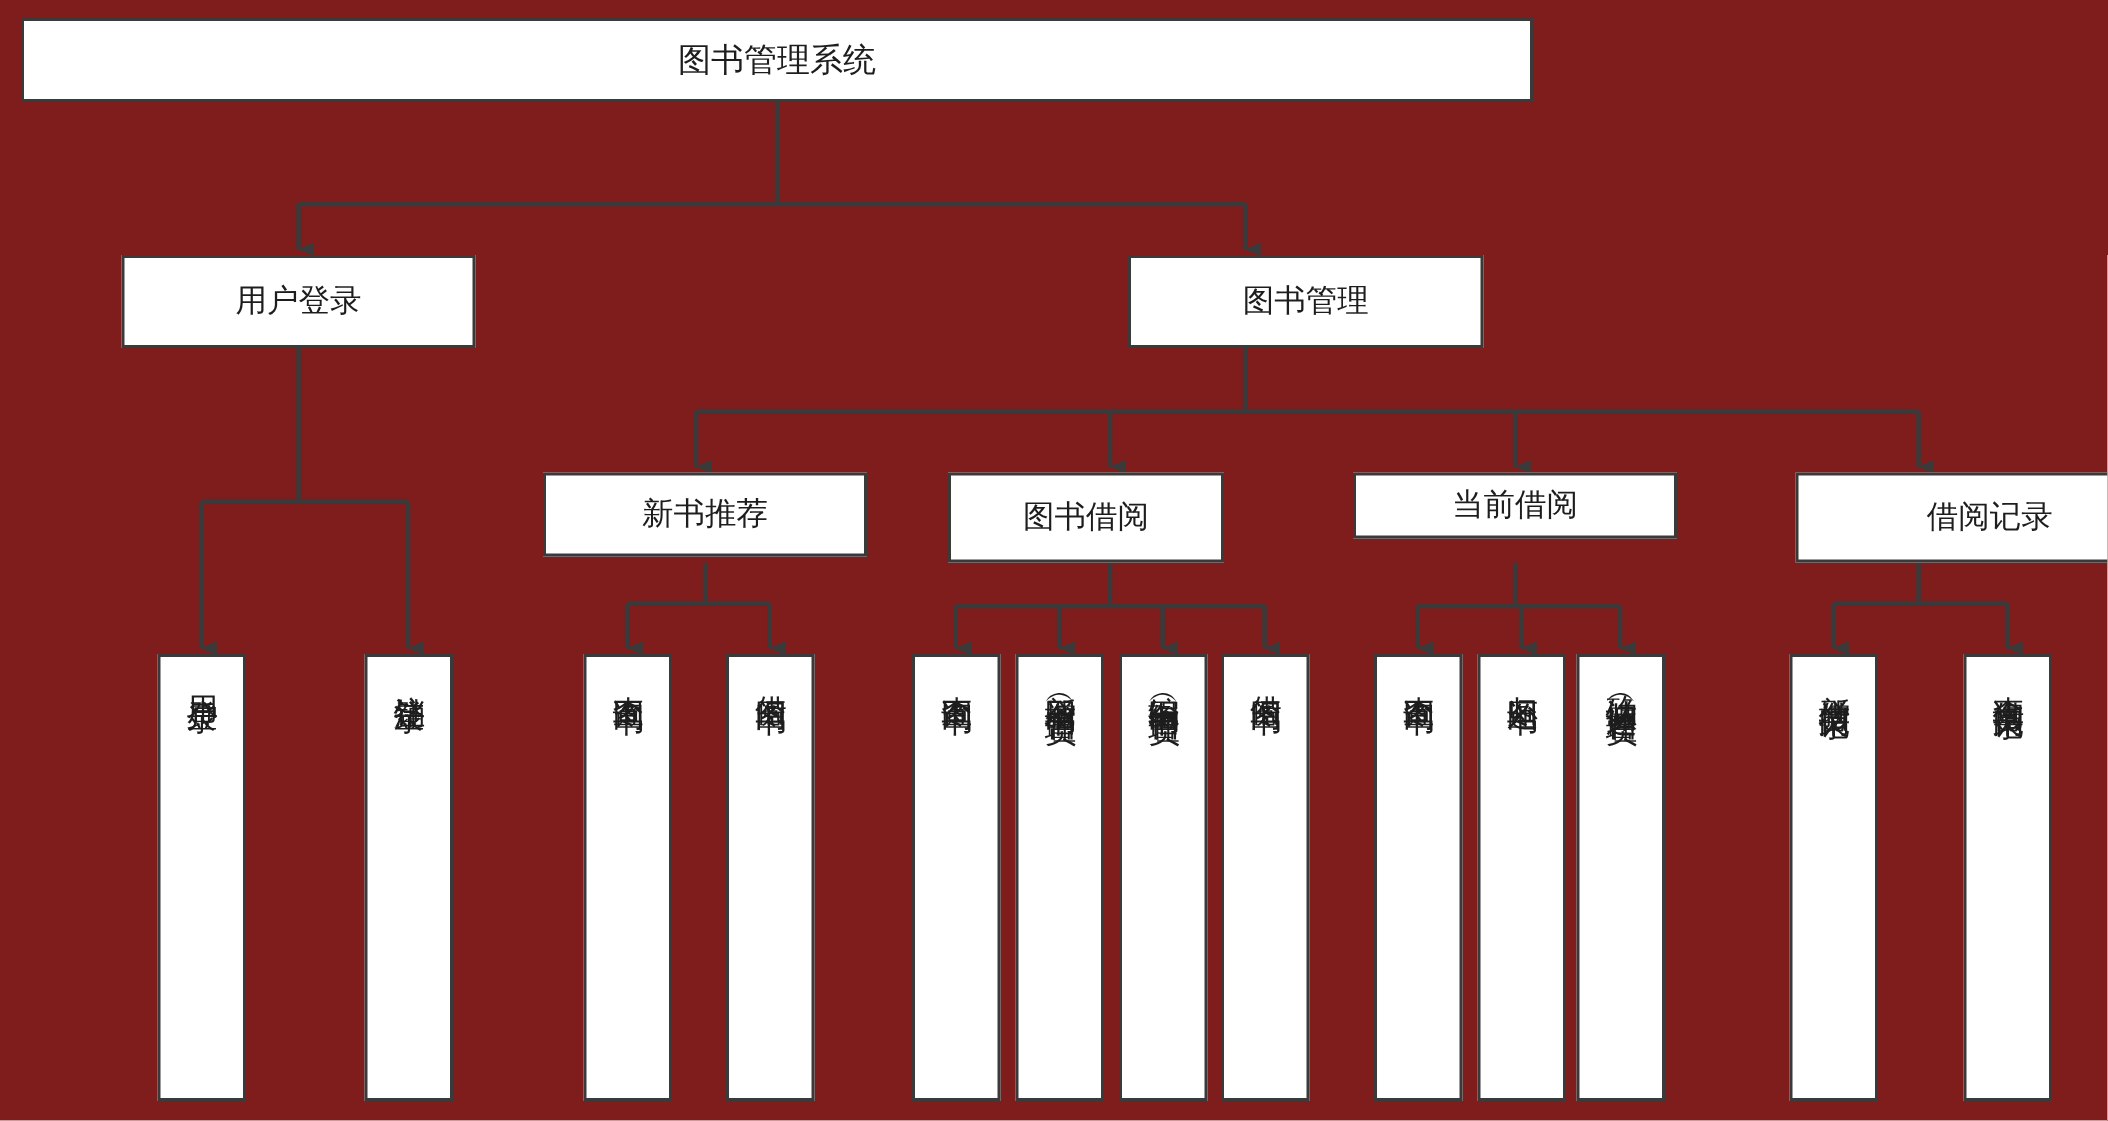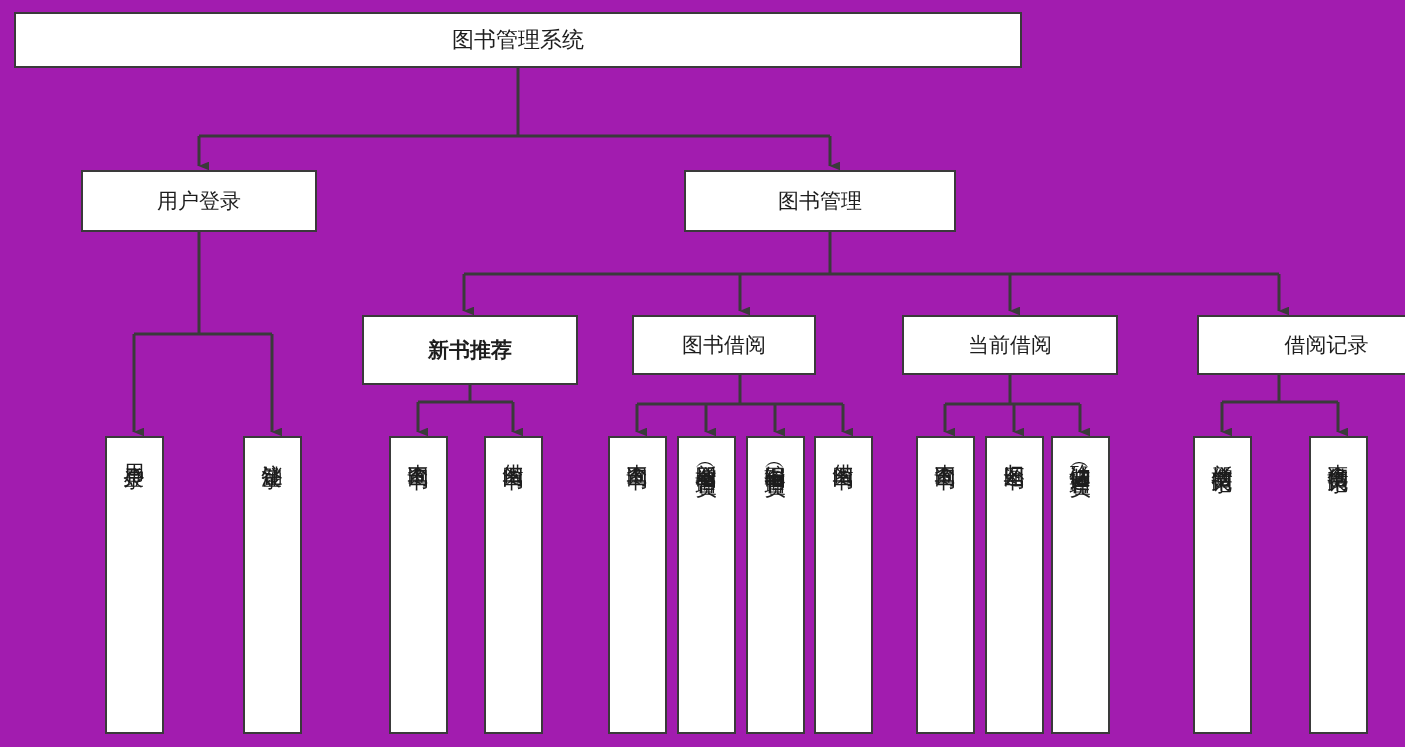--- a/index.html
+++ b/index.html
@@ -8,21 +8,21 @@
     padding: 0;
     background: #ffffff;
   }
   body {
     font-family: "Liberation Sans", "DejaVu Sans", sans-serif;
   }
   #diagram-root {
     position: relative;
     width: 1405px;
     height: 747px;
-    background: #a21caf;
+    background: #7f1d1d;
     overflow: hidden;
   }
   #edges-layer {
     position: absolute;
     left: 0;
     top: 0;
     width: 1405px;
     height: 747px;
     pointer-events: none;
   }
@@ -132,33 +132,33 @@
   </svg>
 
   <div class="node horiz root" style="left:14px; top:12px; width:1008px; height:56px;">
     <span class="node-label">图书管理系统</span>
   </div>
 
   <div class="node horiz" style="left:81px; top:170px; width:236px; height:62px;">
     <span class="node-label">用户登录</span>
   </div>
 
-  <div class="node horiz" style="left:684px; top:170px; width:272px; height:62px;">
+  <div class="node horiz" style="left:752px; top:170px; width:237px; height:62px;">
     <span class="node-label">图书管理</span>
   </div>
 
-  <div class="node horiz" style="left:362px; top:315px; width:216px; height:70px;font-weight:bold;">
+  <div class="node horiz" style="left:362px; top:315px; width:216px; height:56px;">
     <span class="node-label">新书推荐</span>
   </div>
 
   <div class="node horiz" style="left:632px; top:315px; width:184px; height:60px;">
     <span class="node-label">图书借阅</span>
   </div>
 
-  <div class="node horiz" style="left:902px; top:315px; width:216px; height:60px;">
+  <div class="node horiz" style="left:902px; top:315px; width:216px; height:44px;">
     <span class="node-label">当前借阅</span>
   </div>
 
   <div class="node horiz" style="left:1184px; top:315px; width:259px; height:60px;margin-left:13px;">
     <span class="node-label">借阅记录</span>
   </div>
 
   <div class="node vert" style="left:105px; top:436px; width:59px; height:298px;">
     <span class="node-label">用户登录</span>
   </div>

